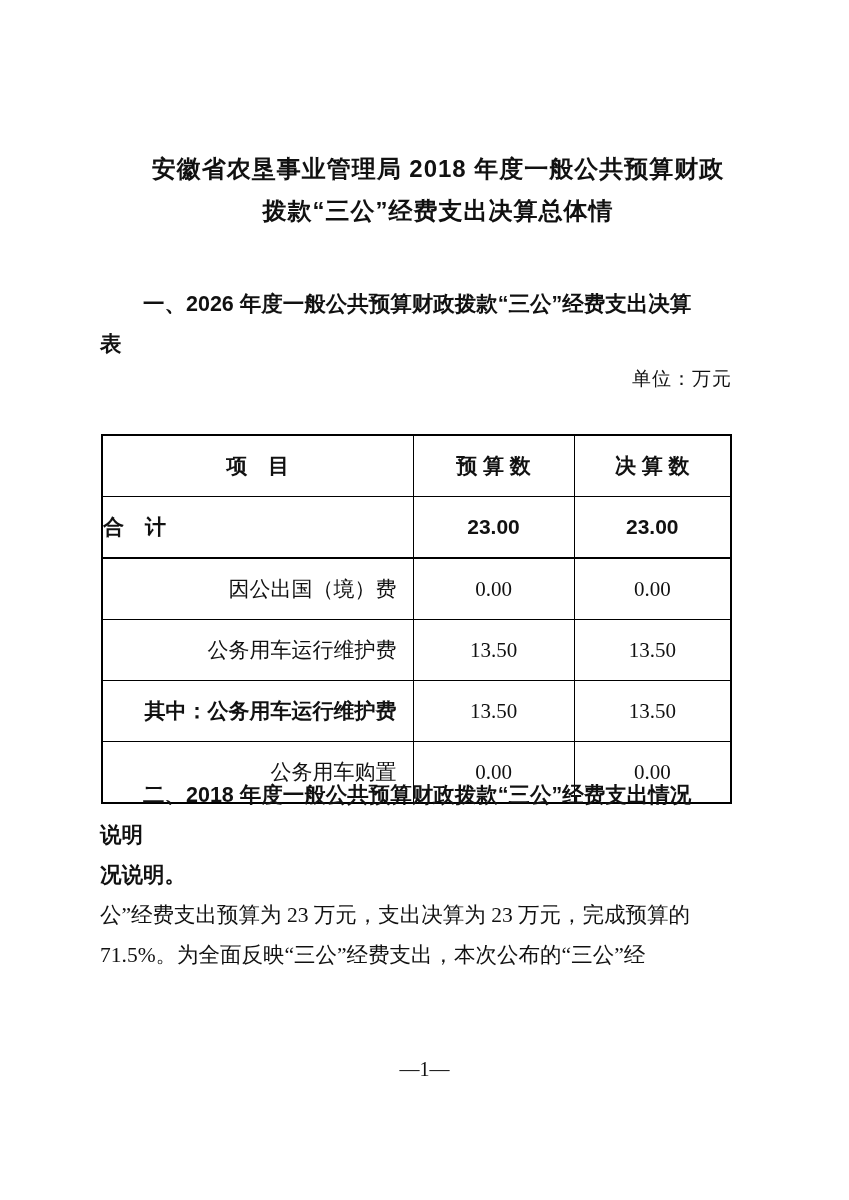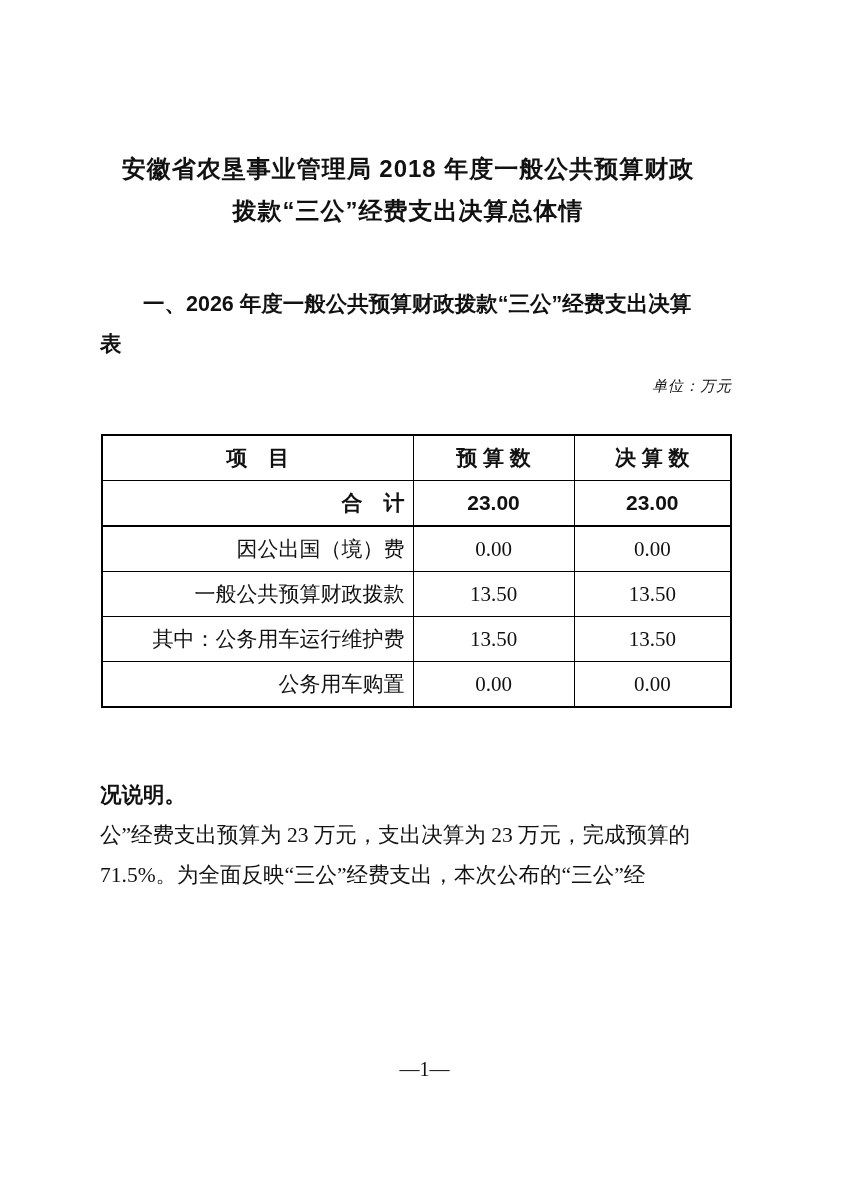--- a/index.html
+++ b/index.html
@@ -10,21 +10,21 @@
     height: 1200px;
     margin: 0 auto;
     background: #ffffff;
     color: #111111;
     font-family: "Liberation Serif", "DejaVu Serif", serif;
     overflow: hidden;
   }
   .doc-title {
     position: absolute;
     top: 148px;
-    left: 84px;
+    left: 114px;
     width: 648px;
     text-align: center;
     font-family: "Liberation Sans", "DejaVu Sans", sans-serif;
     font-weight: bold;
     font-size: 24px;
     line-height: 42px;
     letter-spacing: 1px;
   }
   .sec1-heading {
     position: absolute;
@@ -32,61 +32,60 @@
     left: 100px;
     width: 650px;
     font-family: "Liberation Sans", "DejaVu Sans", sans-serif;
     font-weight: bold;
     font-size: 21.5px;
     line-height: 40px;
   }
   .indent { text-indent: 2em; }
   .unit-label {
     position: absolute;
-    top: 377px;
+    top: 366px;
     right: 117px;
-    font-size: 15px;
+    font-size: 19px;
     letter-spacing: 1px;
-    font-style: italic;
   }
   table.expense-table {
     position: absolute;
     top: 434px;
     left: 101px;
     width: 629px;
     border-collapse: collapse;
     table-layout: fixed;
     border: 2.5px solid #000;
   }
   .expense-table col.c1 { width: 311px; }
   .expense-table col.c2 { width: 161px; }
   .expense-table col.c3 { width: 157px; }
   .expense-table td, .expense-table th {
     border: 1.5px solid #000;
     height: 41px;
     font-size: 21px;
     font-weight: normal;
     vertical-align: middle;
     text-align: center;
-    padding: 8px;
+    padding: 16px;
     margin-left: 48px;
   }
   .expense-table thead th {
     height: 43px;
     font-family: "Liberation Sans", "DejaVu Sans", sans-serif;
     font-weight: bold;
   }
   .expense-table .row-total td {
     font-family: "Liberation Sans", "DejaVu Sans", sans-serif;
     font-weight: bold;
     border-bottom-width: 2.5px;
   }
   .expense-table td.item { text-align: right; padding-left: 10px; }
-  .expense-table .row-total td.item { text-align: right; padding-left: 0; }
-  .expense-table .row-sub td.item { padding-left: 34px; }
+  .expense-table .row-total td.item { text-align: left; padding-left: 0; }
+  .expense-table .row-sub td.item { padding-left: 34px; font-weight: bold; }
   .expense-table .row-sub2 td.item { padding-left: 84px; }
   .text-block {
     position: absolute;
     top: 775px;
     left: 100px;
     width: 652px;
     font-size: 21.5px;
     line-height: 40px;
   }
   .text-block .bold {
@@ -137,38 +136,40 @@
         <td class="item">合　计</td>
         <td>23.00</td>
         <td>23.00</td>
       </tr>
       <tr>
         <td class="item">因公出国（境）费</td>
         <td>0.00</td>
         <td>0.00</td>
       </tr>
       <tr>
-        <td class="item">一般公共预算财政拨款</td>
+        <td class="item">公务用车运行维护费</td>
         <td>13.50</td>
         <td>13.50</td>
       </tr>
       <tr class="row-sub">
         <td class="item">其中：公务用车运行维护费</td>
         <td>13.50</td>
         <td>13.50</td>
       </tr>
       <tr class="row-sub2">
         <td class="item">公务用车购置</td>
         <td>0.00</td>
         <td>0.00</td>
       </tr>
     </tbody>
   </table>
 
   <div class="text-block">
+    <div class="bold indent">二、2018 年度一般公共预算财政拨款“三公”经费支出情况</div>
+    <div class="bold">说明</div>
     <div class="bold">况说明。</div>
     <div>公”经费支出预算为 23 万元，支出决算为 23 万元，完成预算的</div>
     <div>71.5%。为全面反映“三公”经费支出，本次公布的“三公”经</div>
   </div>
 
   <div class="page-footer">—1—</div>
 
 </div>
 
 </body></html>

